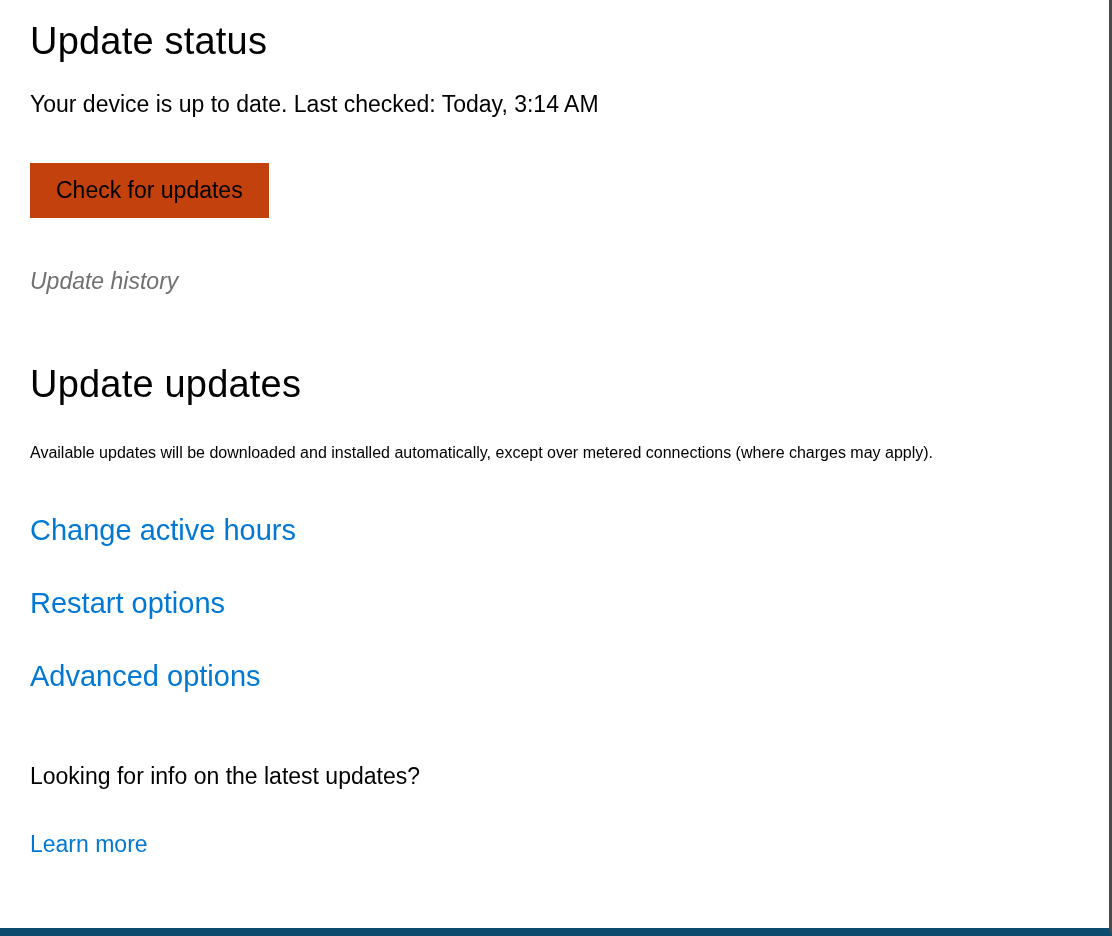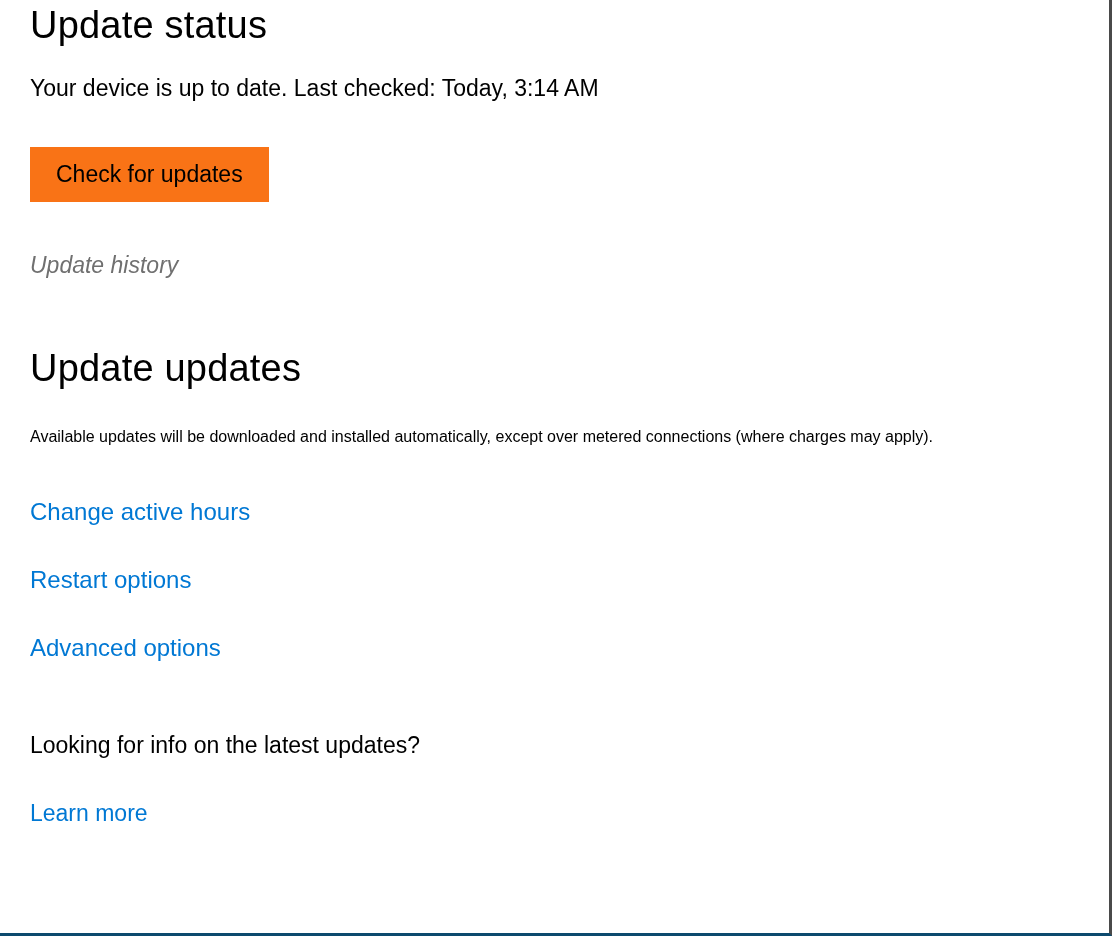--- a/index.html
+++ b/index.html
@@ -9,45 +9,45 @@
     }
     body {
       font-family: "Segoe UI", -apple-system, BlinkMacSystemFont, sans-serif;
       background: #ffffff;
       width: 1112px;
       height: 936px;
       position: relative;
       overflow: hidden;
     }
     .page {
-      padding: 4px 30px 30px 30px;
+      padding: 20px 30px 30px 30px;
       width: 100%;
       height: 100%;
       border-right: 3px solid #4a4a4a;
-      border-bottom: 3px solid #0c4a6e;
+      border-bottom: 8px solid #0c4a6e;
     }
     .section-heading {
       font-size: 38px;
       font-weight: 350;
       color: #000000;
       margin-bottom: 28px;
       letter-spacing: 0.2px;
     }
     .section-heading.second {
       margin-top: 68px;
       margin-bottom: 36px;
     }
     .status-text {
       font-size: 23px;
       font-weight: 400;
       color: #000000;
       margin-bottom: 45px;
     }
     .primary-button {
-      background: #f97316;
+      background: #c2410c;
       border: none;
       font-family: inherit;
       font-size: 23px;
       font-weight: 400;
       color: #000000;
       padding: 14px 26px;
       cursor: pointer;
       margin-bottom: 50px;
       display: inline-block;
     }
@@ -67,21 +67,21 @@
       margin-bottom: 50px;
       max-width: 1000px;
     }
     .link-list {
       display: flex;
       flex-direction: column;
       gap: 40px;
       margin-bottom: 70px;
     }
     .blue-link {
-      font-size: 24px;
+      font-size: 29px;
       font-weight: 400;
       color: #0078d4;
       cursor: pointer;
       display: inline-block;
       width: fit-content;
     }
     .info-prompt {
       font-size: 23px;
       font-weight: 400;
       color: #000000;

